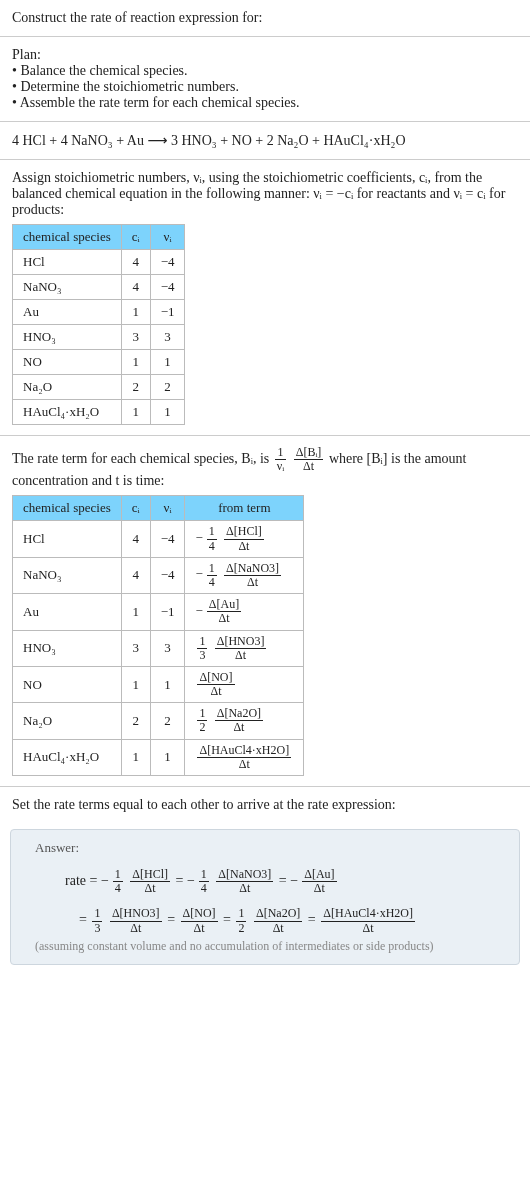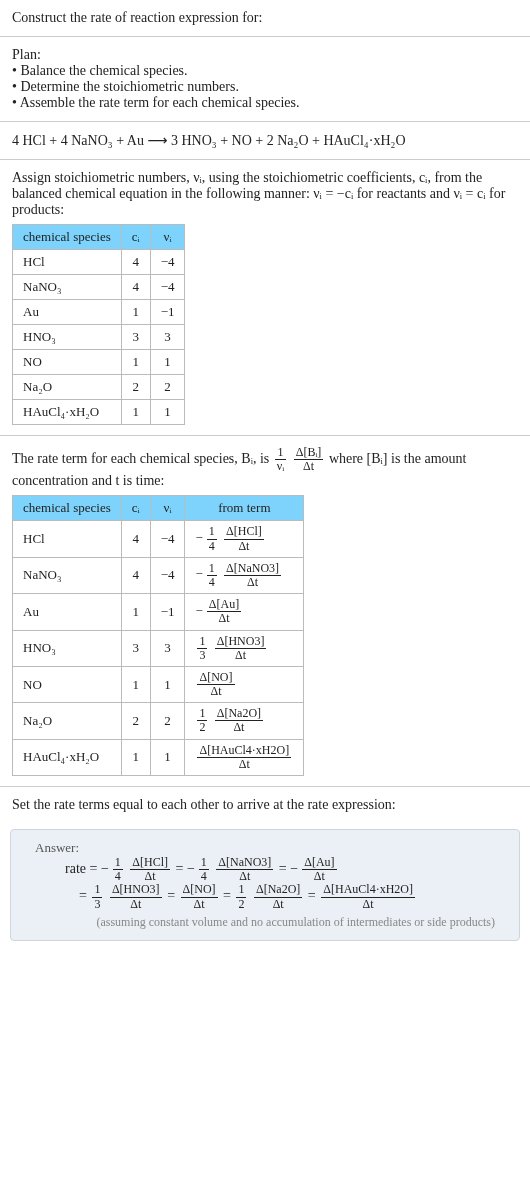--- a/index.html
+++ b/index.html
@@ -26,21 +26,21 @@
   padding: 10px 24px;
   margin: 6px 10px 10px 10px;
 }
 .small {
   font-size: 12px;
   color: #555;
 }
 .center-small {
   font-size: 12px;
   color: #888;
-  text-align: right;
+  text-align: left;
   margin-top: 4px;
 }
 table.stoich {
   border-collapse: collapse;
   margin-top: 6px;
 }
 table.stoich th, table.stoich td {
   border: 1px solid #bbb;
   padding: 4px 10px;
   text-align: center;
@@ -68,21 +68,21 @@
 }
 .frac .den {
   display: block;
   border-top: 1px solid #222;
   padding: 0 2px;
 }
 .neg { margin-right: 2px; }
 .indent { margin-left: 30px; }
 .indent2 { margin-left: 44px; }
 .answer-label { color: #555; font-size: 13px; }
-.answer-rate { margin-top: 0; }
+.answer-rate { margin-top: 12px; }
 </style>
 </head>
 <body>
 
 <div class="section">
   <div>Construct the rate of reaction expression for:</div>
 </div>
 <hr class="sep">
 
 <div class="section">

